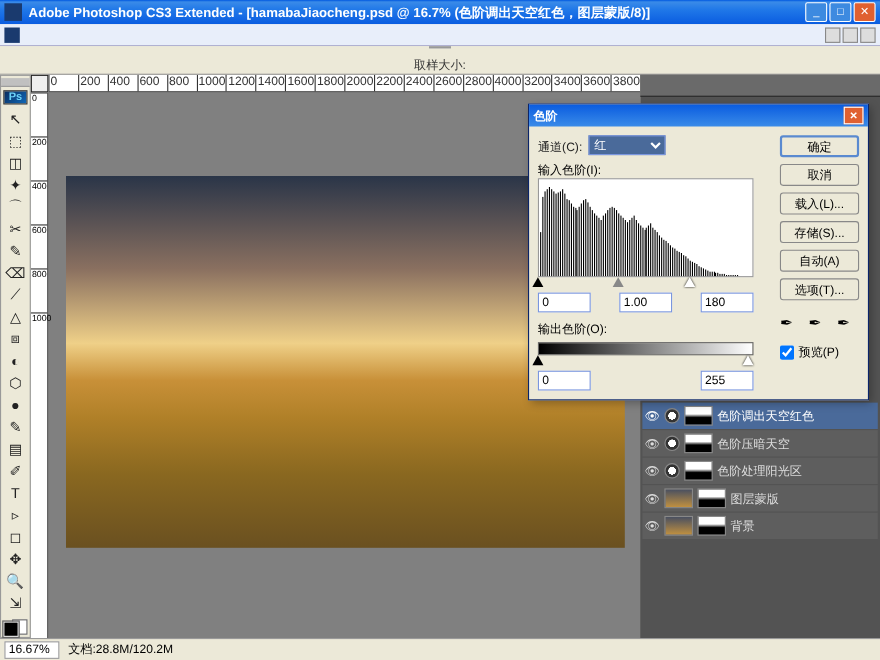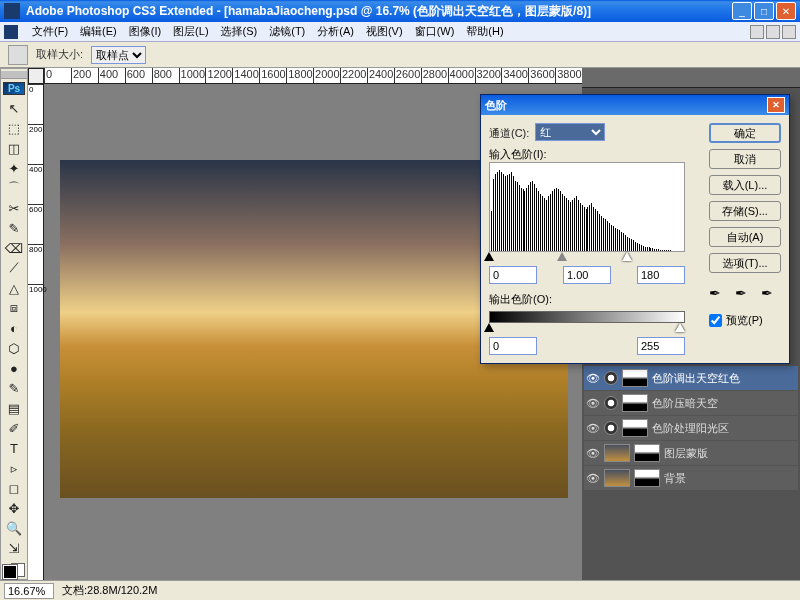--- a/index.html
+++ b/index.html
@@ -8,21 +8,21 @@
 .titlebar .icon { width: 16px; height: 16px; background: #1a3a6e; margin-right: 6px; }
 .titlebar .title { flex: 1; font-weight: bold; font-size: 12px; }
 .winbtns { display: flex; gap: 2px; }
 .winbtn { width: 20px; height: 18px; background: #3d8ae0; border: 1px solid #fff; border-radius: 2px; color: #fff; display: flex; align-items: center; justify-content: center; cursor: pointer; font-size: 10px; }
 .winbtn.close { background: #e06030; }
 .menubar { background: #e8eefa; height: 20px; display: flex; align-items: center; padding: 0 4px; border-bottom: 1px solid #aac; }
 .menubar .icon { width: 14px; height: 14px; background: #1a3a6e; margin-right: 8px; }
 .menuitem { padding: 2px 6px; cursor: pointer; }
 .menubar .docbtns { margin-left: auto; display: flex; gap: 2px; }
 .docbtn { width: 14px; height: 14px; border: 1px solid #888; background: #ddd; cursor: pointer; }
-.options { background: #ece9d8; height: 26px; border-bottom: 1px solid #999; display: flex; align-items: center; padding: 0 8px; gap: 8px; }
+.options { background: #ece9d8; height: 26px; border-bottom: 1px solid #999; display: flex; align-items: center; padding: 0 8px; gap: 8px; flex-direction: column; }
 .options .tool-icon { width: 20px; height: 20px; border: 1px solid #999; background: #ddd; }
 .options .label { color: #333; }
 .options select { height: 18px; border: 1px solid #7a96df; }
 .options .workspace { margin-left: auto; display: flex; align-items: center; gap: 6px; }
 .options .workspace .dd { padding: 2px 14px 2px 6px; border: 1px solid #999; background: #ececec; cursor: pointer; position: relative; }
 .options .workspace .dd::after { content: "▾"; position: absolute; right: 3px; }
 
 .workarea { position: absolute; top: 68px; left: 0; right: 0; bottom: 20px; display: flex; }
 .toolbox { width: 28px; background: #ece9d8; border: 1px solid #999; display: flex; flex-direction: column; align-items: center; padding: 2px 0; gap: 3px; }
 .toolbox .header { width: 100%; height: 14px; background: #c0c0c0; border-bottom: 1px solid #999; }
@@ -89,21 +89,20 @@
   <div class="title">Adobe Photoshop CS3 Extended - [hamabaJiaocheng.psd @ 16.7% (色阶调出天空红色，图层蒙版/8)]</div>
   <div class="winbtns">
     <div class="winbtn">_</div>
     <div class="winbtn">□</div>
     <div class="winbtn close">✕</div>
   </div>
 </div>
 
 <div class="menubar">
   <div class="icon"></div>
-  <div id="menu-items"><span class="menuitem">文件(F)</span><span class="menuitem">编辑(E)</span><span class="menuitem">图像(I)</span><span class="menuitem">图层(L)</span><span class="menuitem">选择(S)</span><span class="menuitem">滤镜(T)</span><span class="menuitem">分析(A)</span><span class="menuitem">视图(V)</span><span class="menuitem">窗口(W)</span><span class="menuitem">帮助(H)</span></div>
   <div class="docbtns">
     <div class="docbtn"></div>
     <div class="docbtn"></div>
     <div class="docbtn"></div>
   </div>
 </div>
 
 <div class="options">
   <div class="tool-icon"></div>
   <span class="label">取样大小:</span>

